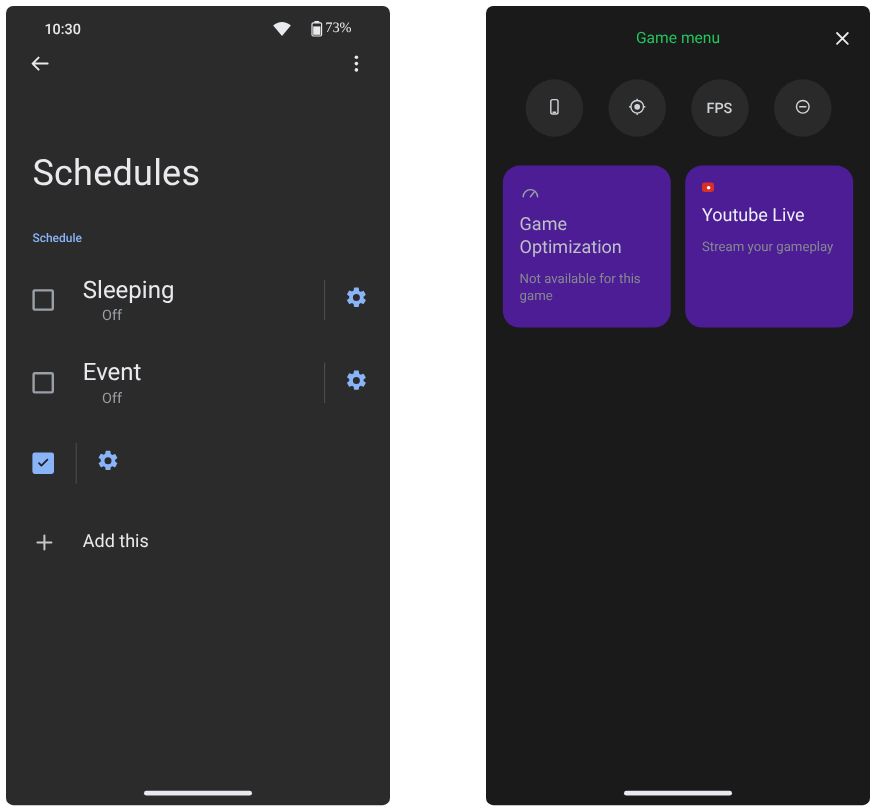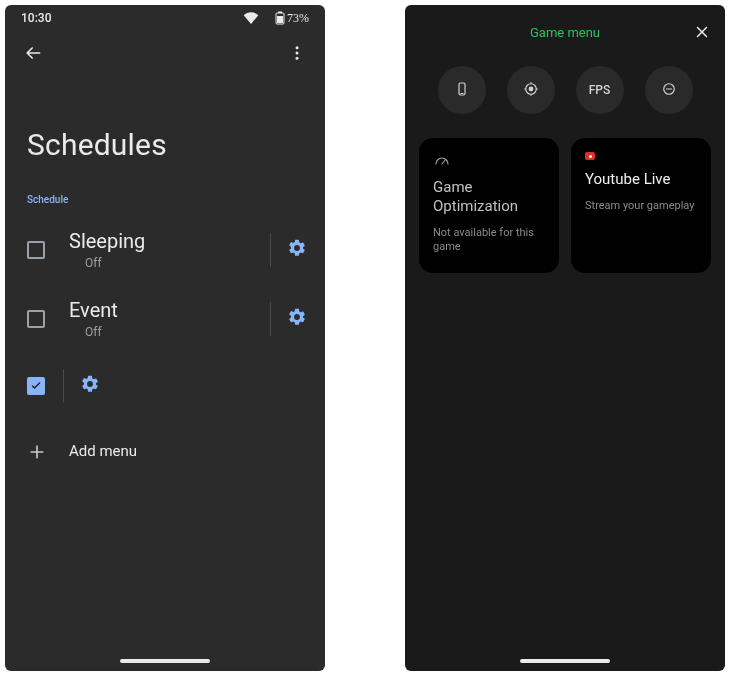--- a/index.html
+++ b/index.html
@@ -22,22 +22,22 @@
       flex-direction: column;
       color: #e8eaed;
       overflow: hidden;
     }
     .phone2 { background: #1a1a1a; }
 
     
     .status-bar {
       height: 26px;
       display: flex;
-      align-items: center;
-      padding: 0 16px;
+      align-items: flex-end;
+      padding: 0 32px;
       font-size: 12px;
       font-weight: 500;
     }
     .status-left { flex: 1; }
     .status-right { display: flex; align-items: center; gap: 16px; font-family: Liberation Serif, serif; }
     .wifi-icon { display: inline-flex; }
     .batt { display: inline-flex; align-items: center; gap: 2px; }
 
     
     .app-bar {
@@ -185,21 +185,21 @@
       font-size: 12px;
       font-weight: 500;
     }
     .gm-cards {
       display: flex;
       gap: 12px;
       padding: 6px 14px;
     }
     .gm-card {
       flex: 1;
-      background: #000000;
+      background: #4c1d95;
       border-radius: 14px;
       padding: 14px 14px 18px 14px;
       cursor: pointer;
       min-height: 130px;
       display: flex;
       flex-direction: column;
     }
     .gm-card-icon {
       height: 18px;
       margin-bottom: 8px;
@@ -327,21 +327,21 @@
     </span>
   </div>
 
   <div class="row add-row">
     <div class="plus">
       <svg width="20" height="20" viewBox="0 0 24 24">
           <path d="M12 5v14M5 12h14" stroke="#c7c7c7" stroke-width="2" stroke-linecap="round"></path>
         </svg>
     </div>
     <div class="labels">
-      <div class="primary">Add menu</div>
+      <div class="primary">Add this</div>
     </div>
   </div>
 
   <div class="nav-bar">
     <div class="nav-pill"></div>
   </div>
 </div>
 
 <div class="phone phone2">
   <div class="gm-header">

